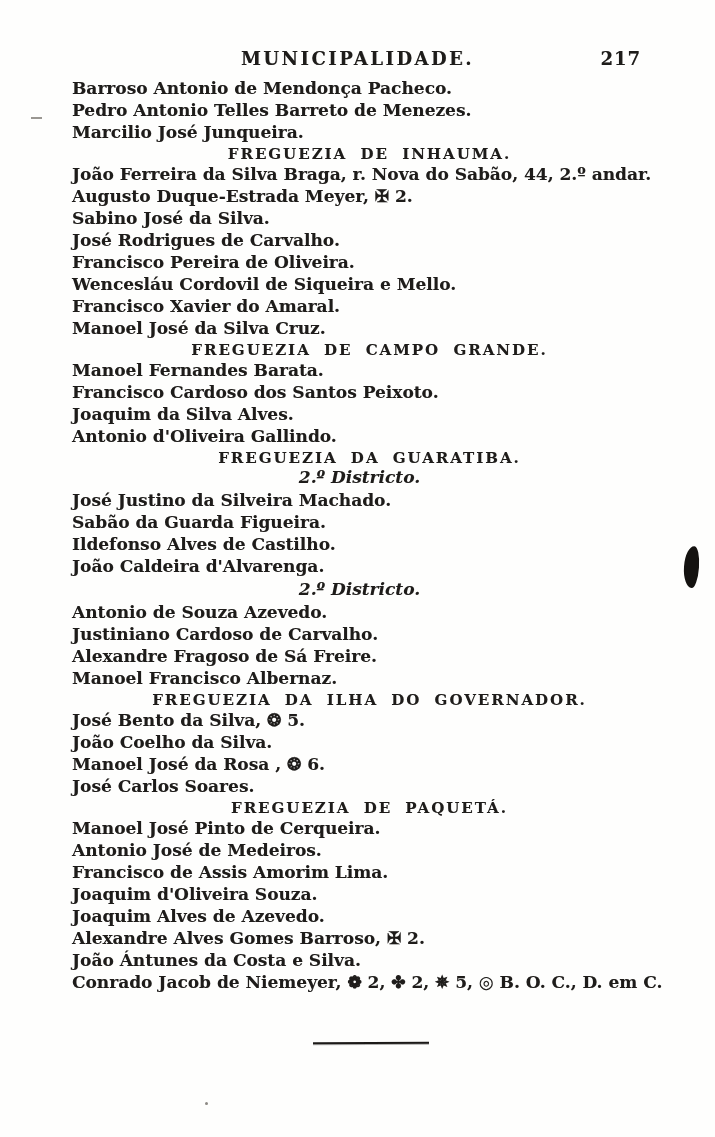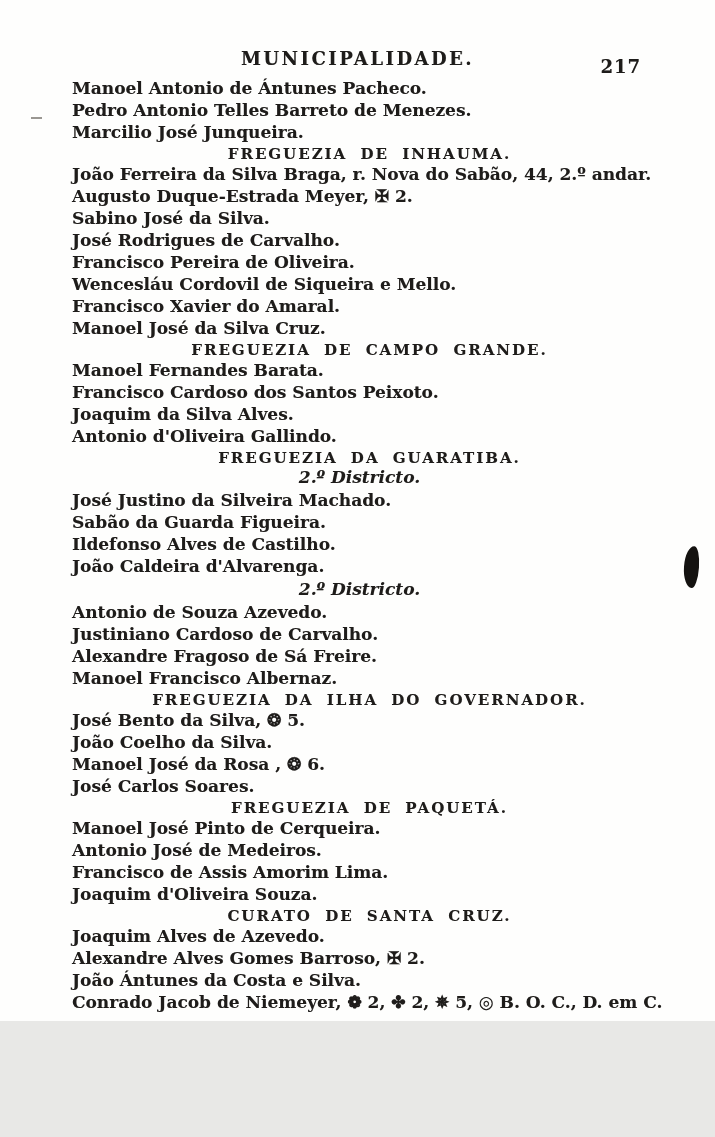--- a/index.html
+++ b/index.html
@@ -1,19 +1,19 @@
 <!DOCTYPE html>
 <html><head>
 <meta charset="utf-8">
 <style>
   html, body { margin: 0; padding: 0; background: #e8e8e6; }
   .page {
     position: relative;
     width: 715px;
-    height: 1021px;
+    height: 1137px;
     margin: 0 auto;
     background: #fefefd;
     overflow: hidden;
     font-family: "DejaVu Serif", "Liberation Serif", serif;
     color: #1e1c1a;
   }
   .running-header {
     position: absolute;
     top: 48px;
     left: 0;
@@ -30,21 +30,20 @@
     text-shadow: 0.3px 0.3px 0 rgba(20,18,16,.45);
   }
   .page-number {
     position: absolute;
     right: 74px;
     top: 0;
     font-size: 18px;
     font-weight: bold;
     letter-spacing: 1px;
     text-shadow: 0.3px 0.3px 0 rgba(20,18,16,.45);
-    margin-top: 8px;
   }
   .content {
     position: absolute;
     top: 77px;
     left: 72px;
     right: 48px;
   }
   .entry-line {
     font-size: 17px;
     line-height: 22px;
@@ -115,21 +114,21 @@
 
 <div class="page">
 
   <div class="running-header">
     <div class="running-title">MUNICIPALIDADE.</div>
     <div class="page-number">217</div>
   </div>
 
   <div class="content">
       <section>
-        <div class="entry-line">Manoel Antonio de Ántunes Pacheco.</div>
+        <div class="entry-line">Barroso Antonio de Mendonça Pacheco.</div>
         <div class="entry-line">Pedro Antonio Telles Barreto de Menezes.</div>
         <div class="entry-line">Marcilio José Junqueira.</div>
       </section>
       <section>
         <div class="section-heading">FREGUEZIA DE INHAUMA.</div>
         <div class="entry-line">João Ferreira da Silva Braga, r. Nova do Sabão, 44, 2.º andar.</div>
         <div class="entry-line">Augusto Duque-Estrada Meyer, ✠ 2.</div>
         <div class="entry-line">Sabino José da Silva.</div>
         <div class="entry-line">José Rodrigues de Carvalho.</div>
       </section>
@@ -169,21 +168,20 @@
         <div class="entry-line">José Carlos Soares.</div>
       </section>
       <section>
         <div class="section-heading">FREGUEZIA DE PAQUETÁ.</div>
         <div class="entry-line">Manoel José Pinto de Cerqueira.</div>
         <div class="entry-line">Antonio José de Medeiros.</div>
         <div class="entry-line">Francisco de Assis Amorim Lima.</div>
         <div class="entry-line">Joaquim d'Oliveira Souza.</div>
       </section>
       <section>
-        <div class="section-heading">CURATO DE SANTA CRUZ.</div>
         <div class="entry-line">Joaquim Alves de Azevedo.</div>
         <div class="entry-line">Alexandre Alves Gomes Barroso, ✠ 2.</div>
         <div class="entry-line">João Ántunes da Costa e Silva.</div>
         <div class="entry-line">Conrado Jacob de Niemeyer, ❁ 2, ✤ 2, ✵ 5, ◎ B. O. C., D. em C.</div>
       </section>
     </div>
 
   <div class="separator-rule"></div>
   <div class="ink-blot"></div>
   <div class="margin-dash"></div>

